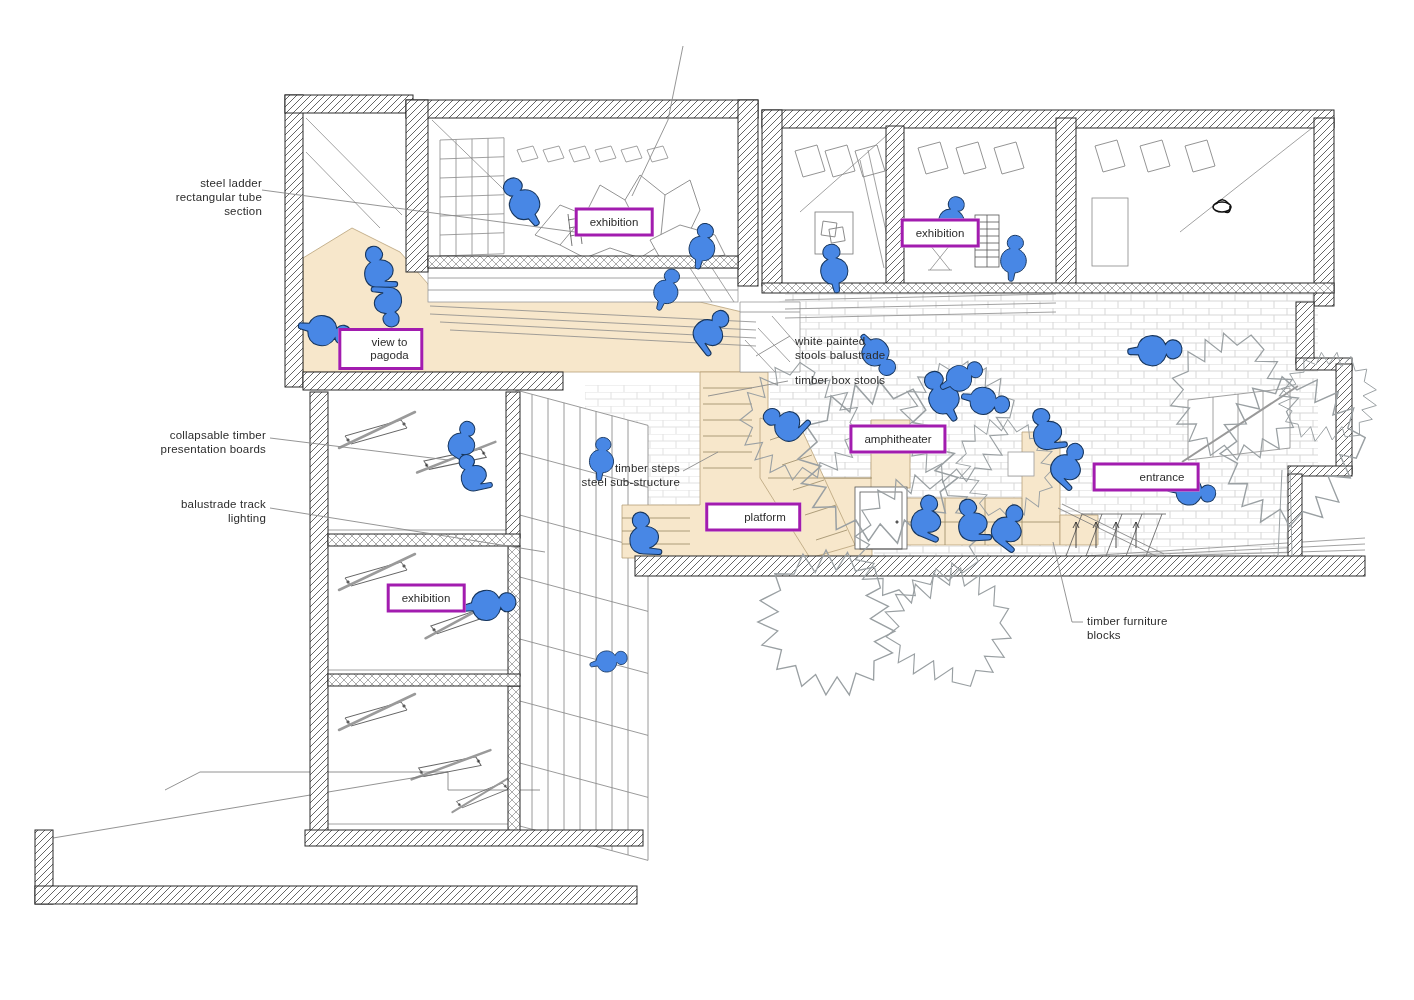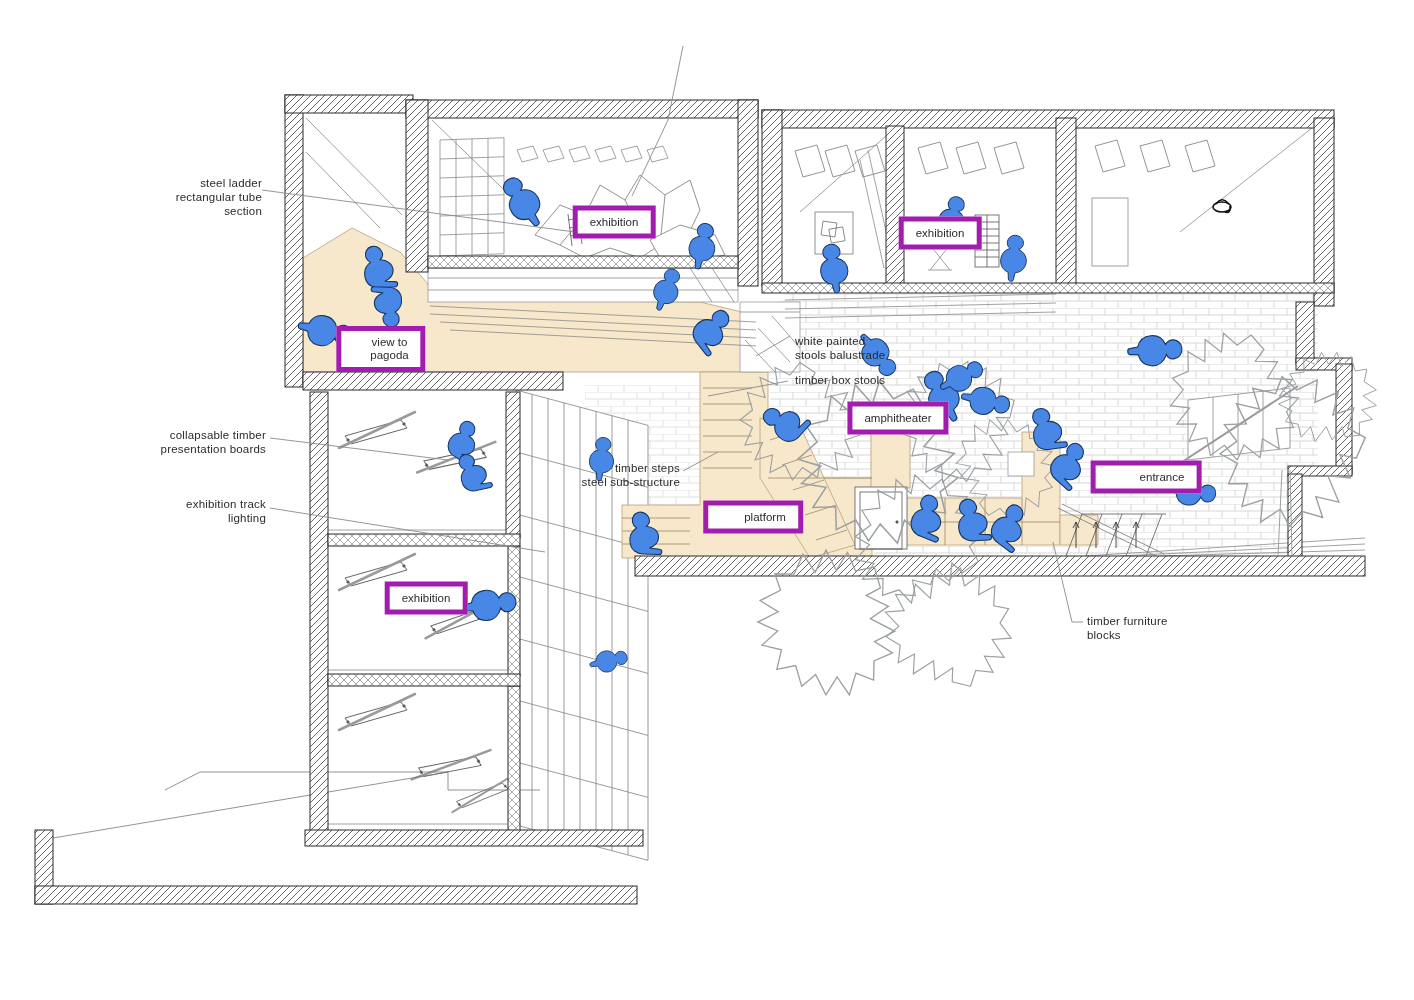--- a/index.html
+++ b/index.html
@@ -2,21 +2,21 @@
 <html><head>
 <meta charset="utf-8">
 <style>
   html,body{margin:0;padding:0;background:#fff;}
   #stage{position:relative;width:1414px;height:1000px;background:#fff;overflow:hidden;
          font-family:"Liberation Sans", sans-serif;}
   #stage svg{position:absolute;left:0;top:0;}
   .overlay{position:absolute;left:0;top:0;width:1414px;height:1000px;pointer-events:none;}
   .ann{position:absolute;font-size:11.5px;line-height:14px;color:#2b2b2b;letter-spacing:.2px;}
   .ann.r{text-align:right;}
-  .lbox{position:absolute;transform:translate(-50%,-50%);background:#fff;border:5px solid #a21caf;
+  .lbox{position:absolute;transform:translate(-50%,-50%);background:#fff;border:3px solid #a21caf;
         padding:5px 12px;font-size:11.5px;color:#2b2b2b;text-align:center;line-height:13px;white-space:nowrap;}
 </style>
 </head>
 <body>
 
 <div id="stage">
 <svg width="1414" height="1000" viewBox="0 0 1414 1000">
 <defs>
   <pattern id="hatch" width="7" height="7" patternUnits="userSpaceOnUse">
     <rect width="7" height="7" fill="#fff"></rect>
@@ -365,21 +365,21 @@
     <div>rectangular tube</div>
     <div>section</div>
   </div>
 
   <div class="ann r" style="right:1148px;top:428px;">
     <div>collapsable timber</div>
     <div>presentation boards</div>
   </div>
 
   <div class="ann r" style="right:1148px;top:497px;">
-    <div>exhibition track</div>
+    <div>balustrade track</div>
     <div>lighting</div>
   </div>
 
   <div class="ann" style="left:795px;top:334px;">
     <div>white painted</div>
     <div>stools balustrade</div>
   </div>
 
   <div class="ann" style="left:795px;top:373px;">
     <div>timber box stools</div>
@@ -401,21 +401,21 @@
   <div class="lbox" style="left:940px;top:233px;">
     <span>exhibition</span>
   </div>
   <div class="lbox" style="left:426px;top:598px;">
     <span>exhibition</span>
   </div>
   <div class="lbox" style="left:381px;top:349px;padding-left:29px;">
     <div>view to</div>
     <div>pagoda</div>
   </div>
-  <div class="lbox" style="left:898px;top:418px;">
+  <div class="lbox" style="left:898px;top:439px;">
     <span>amphitheater</span>
   </div>
   <div class="lbox" style="left:1146px;top:477px;padding-left:44px;">
     <span>entrance</span>
   </div>
   <div class="lbox" style="left:753px;top:517px;padding-left:36px;">
     <span>platform</span>
   </div>
 </div>
 </div>

